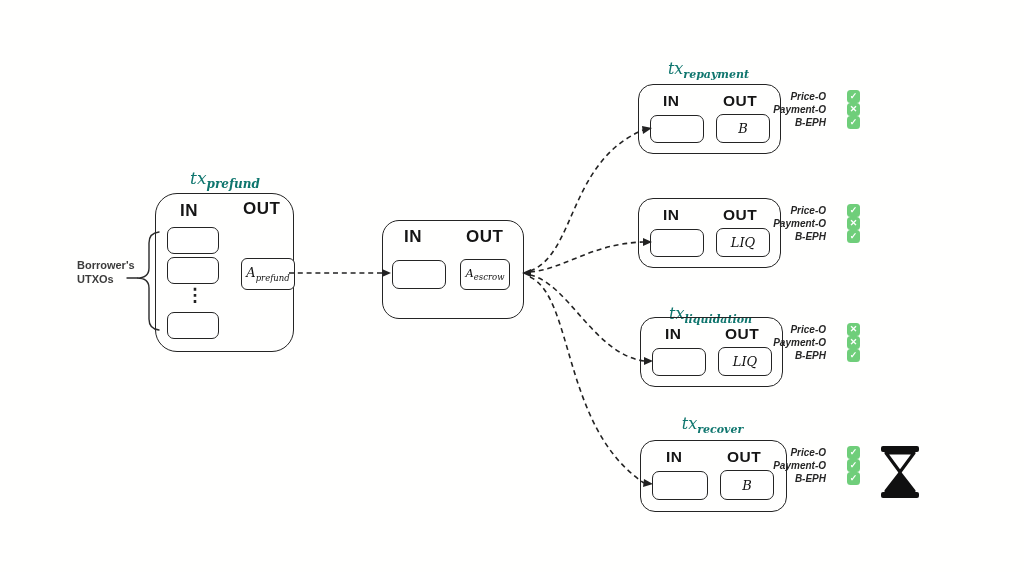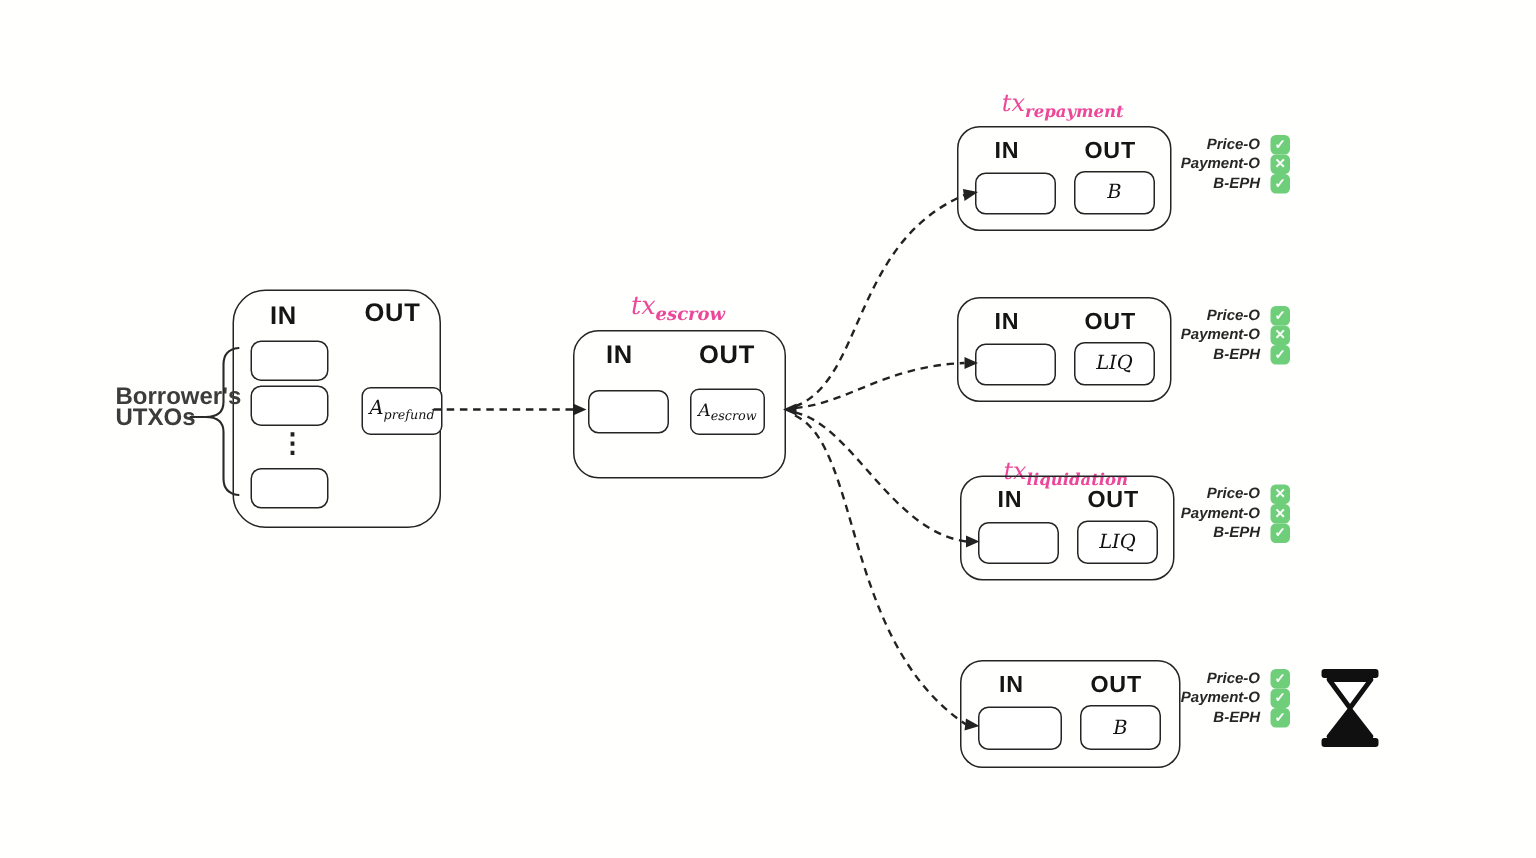--- a/index.html
+++ b/index.html
@@ -8,62 +8,62 @@
   
   .txbox{position:absolute;border:1.7px solid #242424;border-radius:22px;background:transparent;z-index:2;}
   .txbox.small{border-radius:15px;}
   
   .slot{position:absolute;border:1.5px solid #242424;border-radius:7px;background:#fff;z-index:2;
         display:flex;align-items:center;justify-content:center;}
   .slot .val{font-family:"DejaVu Serif","Liberation Serif",serif;font-style:italic;font-size:13px;color:#111;}
   .slot .val sub{font-size:8.5px;font-style:italic;}
   
   .txtitle{position:absolute;text-align:center;font-family:"DejaVu Serif","Liberation Serif",serif;
-           font-style:italic;font-size:17px;color:#ec4899;z-index:2;white-space:nowrap;}
+           font-style:italic;font-size:17px;color:#0f766e;z-index:2;white-space:nowrap;}
   .txtitle sub{font-size:12px;font-weight:600;}
   .txtitle.small{font-size:16px;}
   .txtitle.small sub{font-size:11px;}
   
   .inout{position:absolute;font-size:17px;font-weight:700;letter-spacing:.5px;color:#151515;z-index:2;}
   .inout.small{font-size:15.5px;}
   
   .vdots{position:absolute;font-size:18px;font-weight:bold;color:#222;z-index:2;line-height:1;}
   
-  .sidelabel{position:absolute;font-size:16px;font-weight:600;color:#3c3c3c;line-height:14px;z-index:2;}
+  .sidelabel{position:absolute;font-size:11px;font-weight:600;color:#3c3c3c;line-height:14px;z-index:2;}
   
   .conds{position:absolute;z-index:2;display:flex;flex-direction:column;}
-  .cond-row{display:flex;align-items:center;justify-content:flex-end;height:13.2px;gap:7px;}
+  .cond-row{display:flex;align-items:center;justify-content:flex-end;height:13.2px;gap:21px;}
   .cond-label{font-size:10px;font-style:italic;font-weight:600;color:#262626;white-space:nowrap;}
   .badge{width:13px;height:13px;border-radius:3.5px;display:flex;align-items:center;justify-content:center;
          font-size:9px;font-weight:bold;color:#fff;line-height:1;}
   svg.overlay{position:absolute;left:0;top:0;z-index:3;pointer-events:none;}
   .hourglass{position:absolute;z-index:2;}
 </style>
 </head>
 <body>
 
 <div class="canvas">
 
+  <div class="txtitle" style="left:160px;top:168px;width:130px;"><span>tx</span><sub>prefund</sub></div>
   <div class="txbox" style="left:155px;top:193px;width:137px;height:157px;"></div>
   <div class="inout" style="left:180px;top:201px;">IN</div>
   <div class="inout" style="left:243px;top:199px;">OUT</div>
   <div class="slot" style="left:167px;top:227px;width:50px;height:25px;"></div>
   <div class="slot" style="left:167px;top:257px;width:50px;height:25px;"></div>
   <div class="vdots" style="left:186px;top:286px;">⋮</div>
   <div class="slot" style="left:167px;top:312px;width:50px;height:25px;"></div>
   <div class="slot" style="left:241px;top:258px;width:52px;height:30px;border-radius:6px;">
     <span class="val"><span>A</span><sub>prefund</sub></span>
   </div>
 
   <div class="sidelabel" style="left:77px;top:258px;">
     <div>Borrower's</div>
     <div>UTXOs</div>
   </div>
 
-  <div class="txtitle" style="left:382px;top:194px;width:140px;"><span>tx</span><sub>escrow</sub></div>
   <div class="txbox small" style="left:382px;top:220px;width:140px;height:97px;border-radius:17px;"></div>
   <div class="inout" style="left:404px;top:227px;">IN</div>
   <div class="inout" style="left:466px;top:227px;">OUT</div>
   <div class="slot" style="left:392px;top:260px;width:52px;height:27px;"></div>
   <div class="slot" style="left:460px;top:259px;width:48px;height:29px;border-radius:6px;">
     <span class="val" style="font-size:11.5px;"><span>A</span><sub>escrow</sub></span>
   </div>
 
   <div class="txtitle small" style="left:638px;top:59px;width:141px;"><span>tx</span><sub>repayment</sub></div>
   <div class="txbox small" style="left:638px;top:84px;width:141px;height:68px;"></div>
@@ -126,20 +126,21 @@
     <div class="cond-row">
       <span class="cond-label">Payment-O</span>
       <span class="badge" style="background:#6fce7a;">✕</span>
     </div>
     <div class="cond-row">
       <span class="cond-label">B-EPH</span>
       <span class="badge" style="background:#6fce7a;">✓</span>
     </div>
   </div>
 
+  <div class="txtitle small" style="left:640px;top:414px;width:145px;"><span>tx</span><sub>recover</sub></div>
   <div class="txbox small" style="left:640px;top:440px;width:145px;height:70px;"></div>
   <div class="inout small" style="left:666px;top:448px;">IN</div>
   <div class="inout small" style="left:727px;top:448px;">OUT</div>
   <div class="slot" style="left:652px;top:471px;width:54px;height:27px;"></div>
   <div class="slot" style="left:720px;top:470px;width:52px;height:28px;">
     <span class="val">B</span>
   </div>
   <div class="conds" style="left:756px;top:446px;width:104px;">
     <div class="cond-row">
       <span class="cond-label">Price-O</span>

